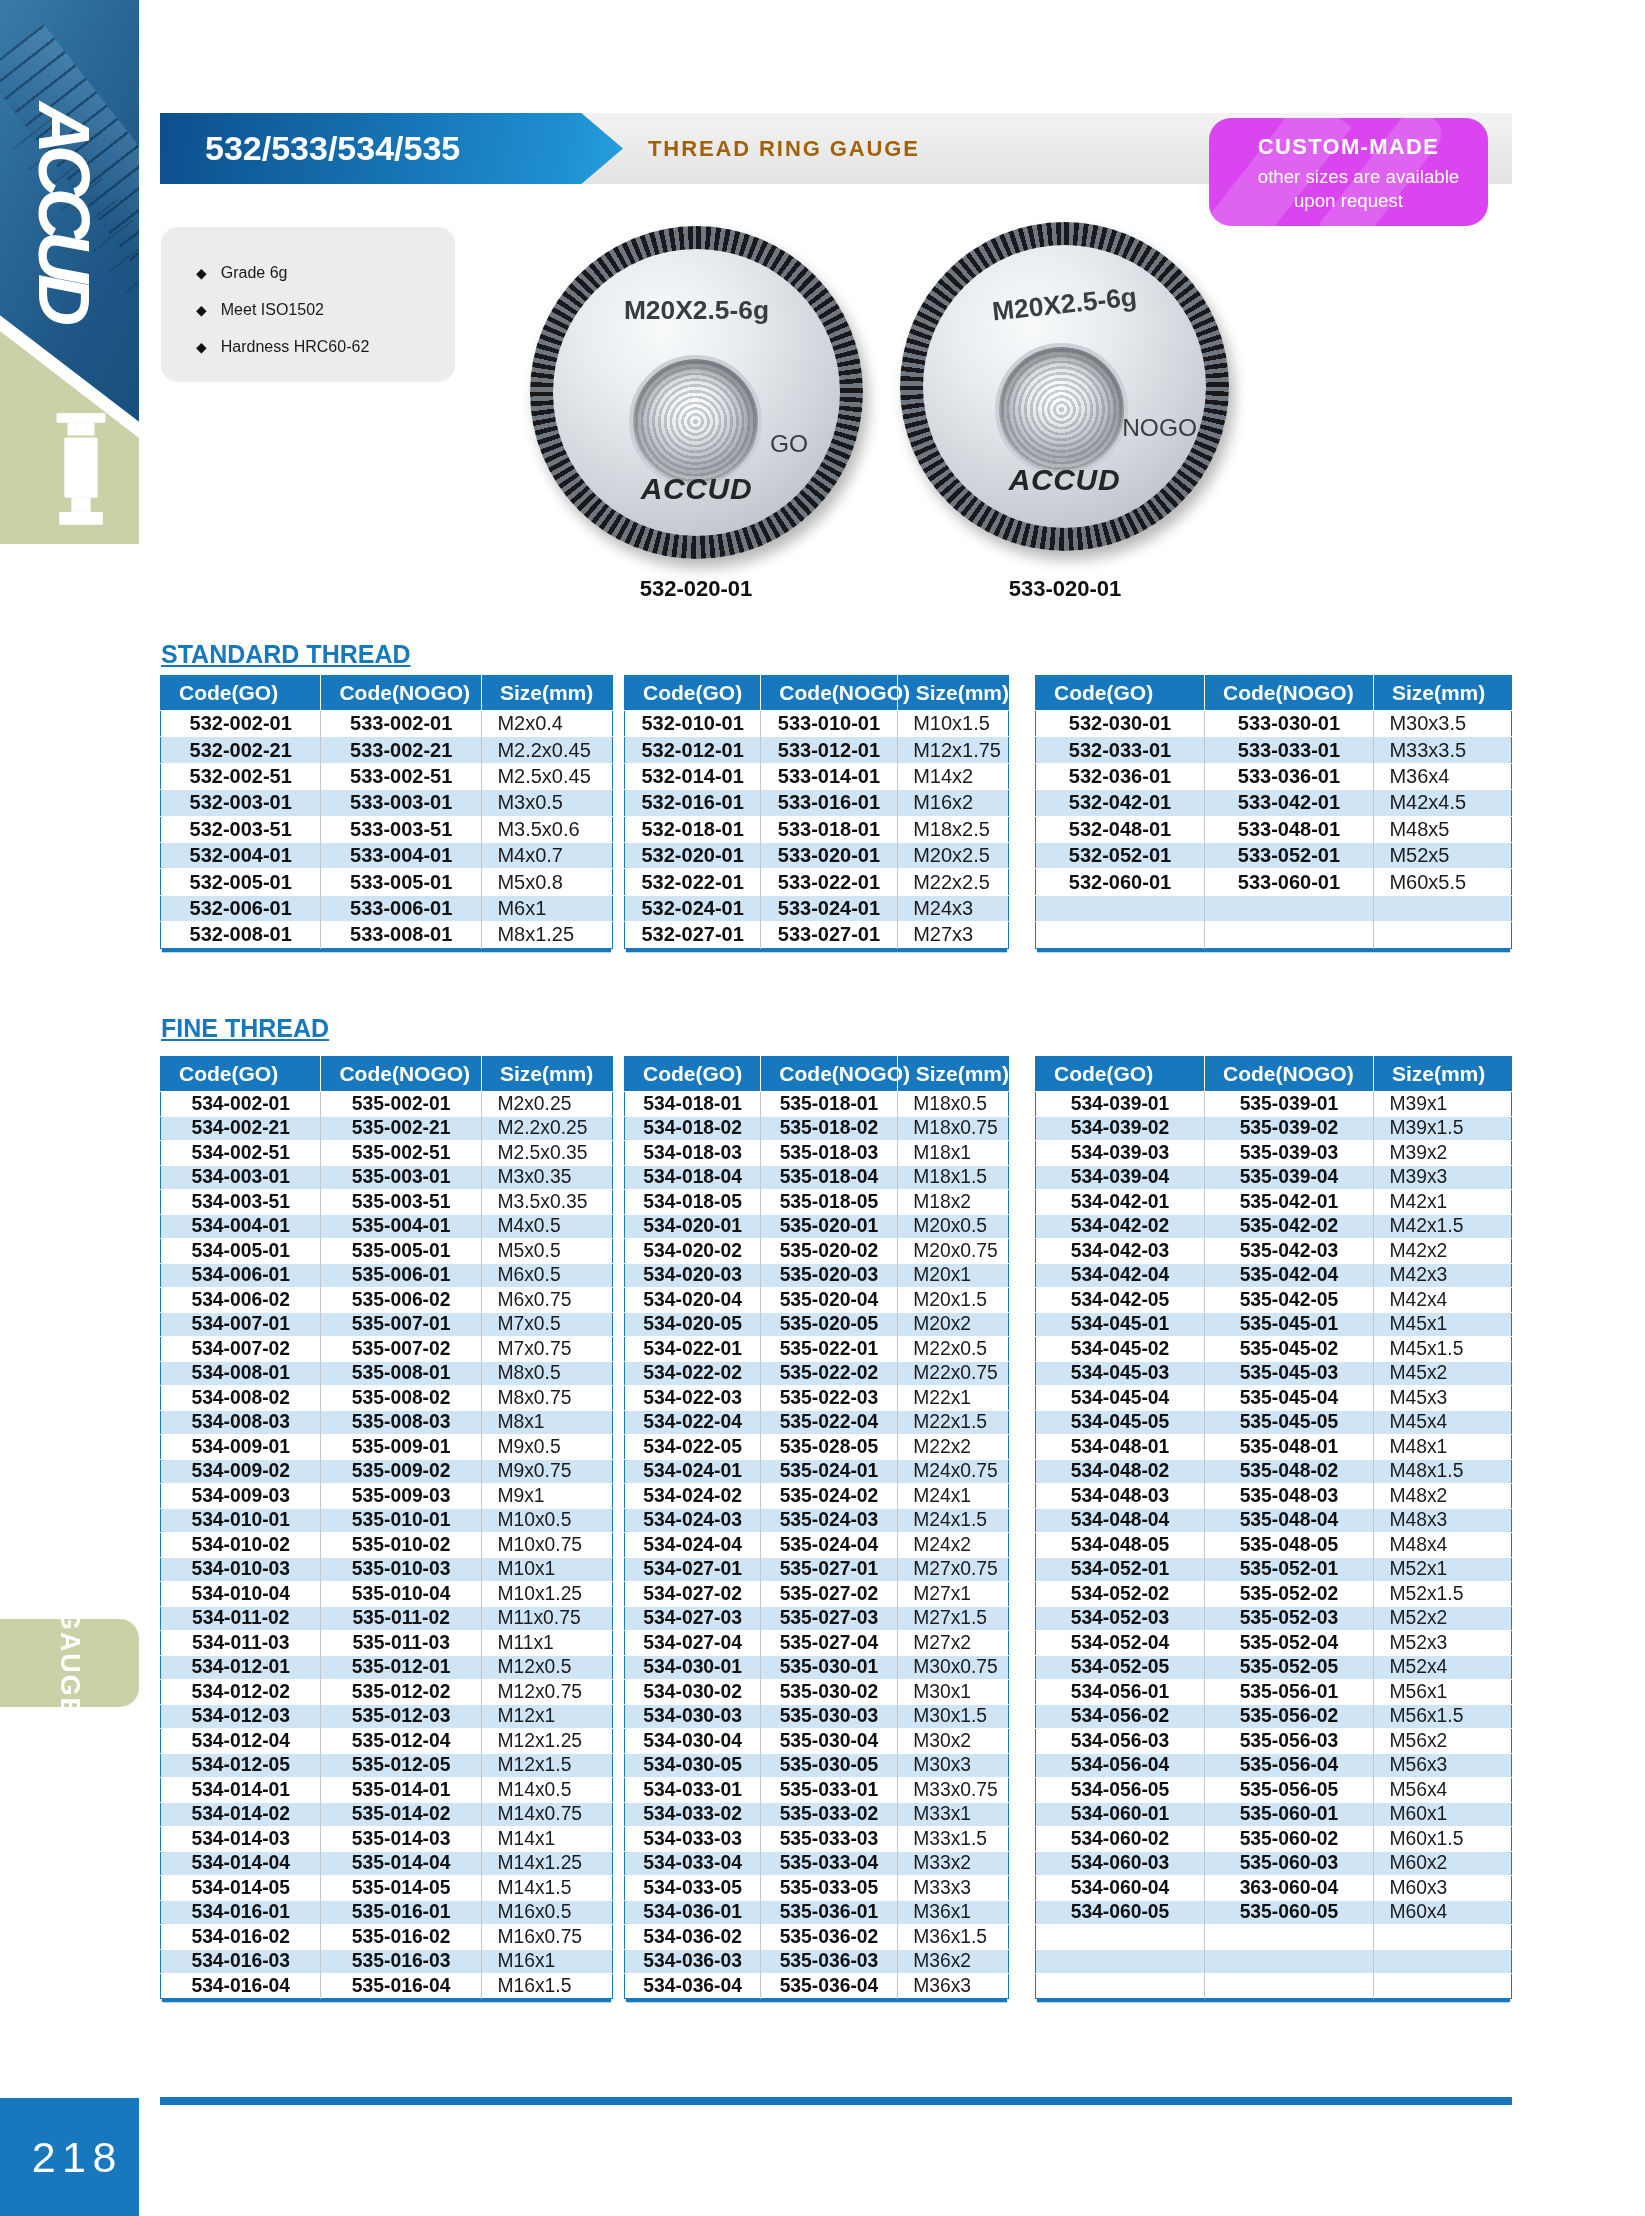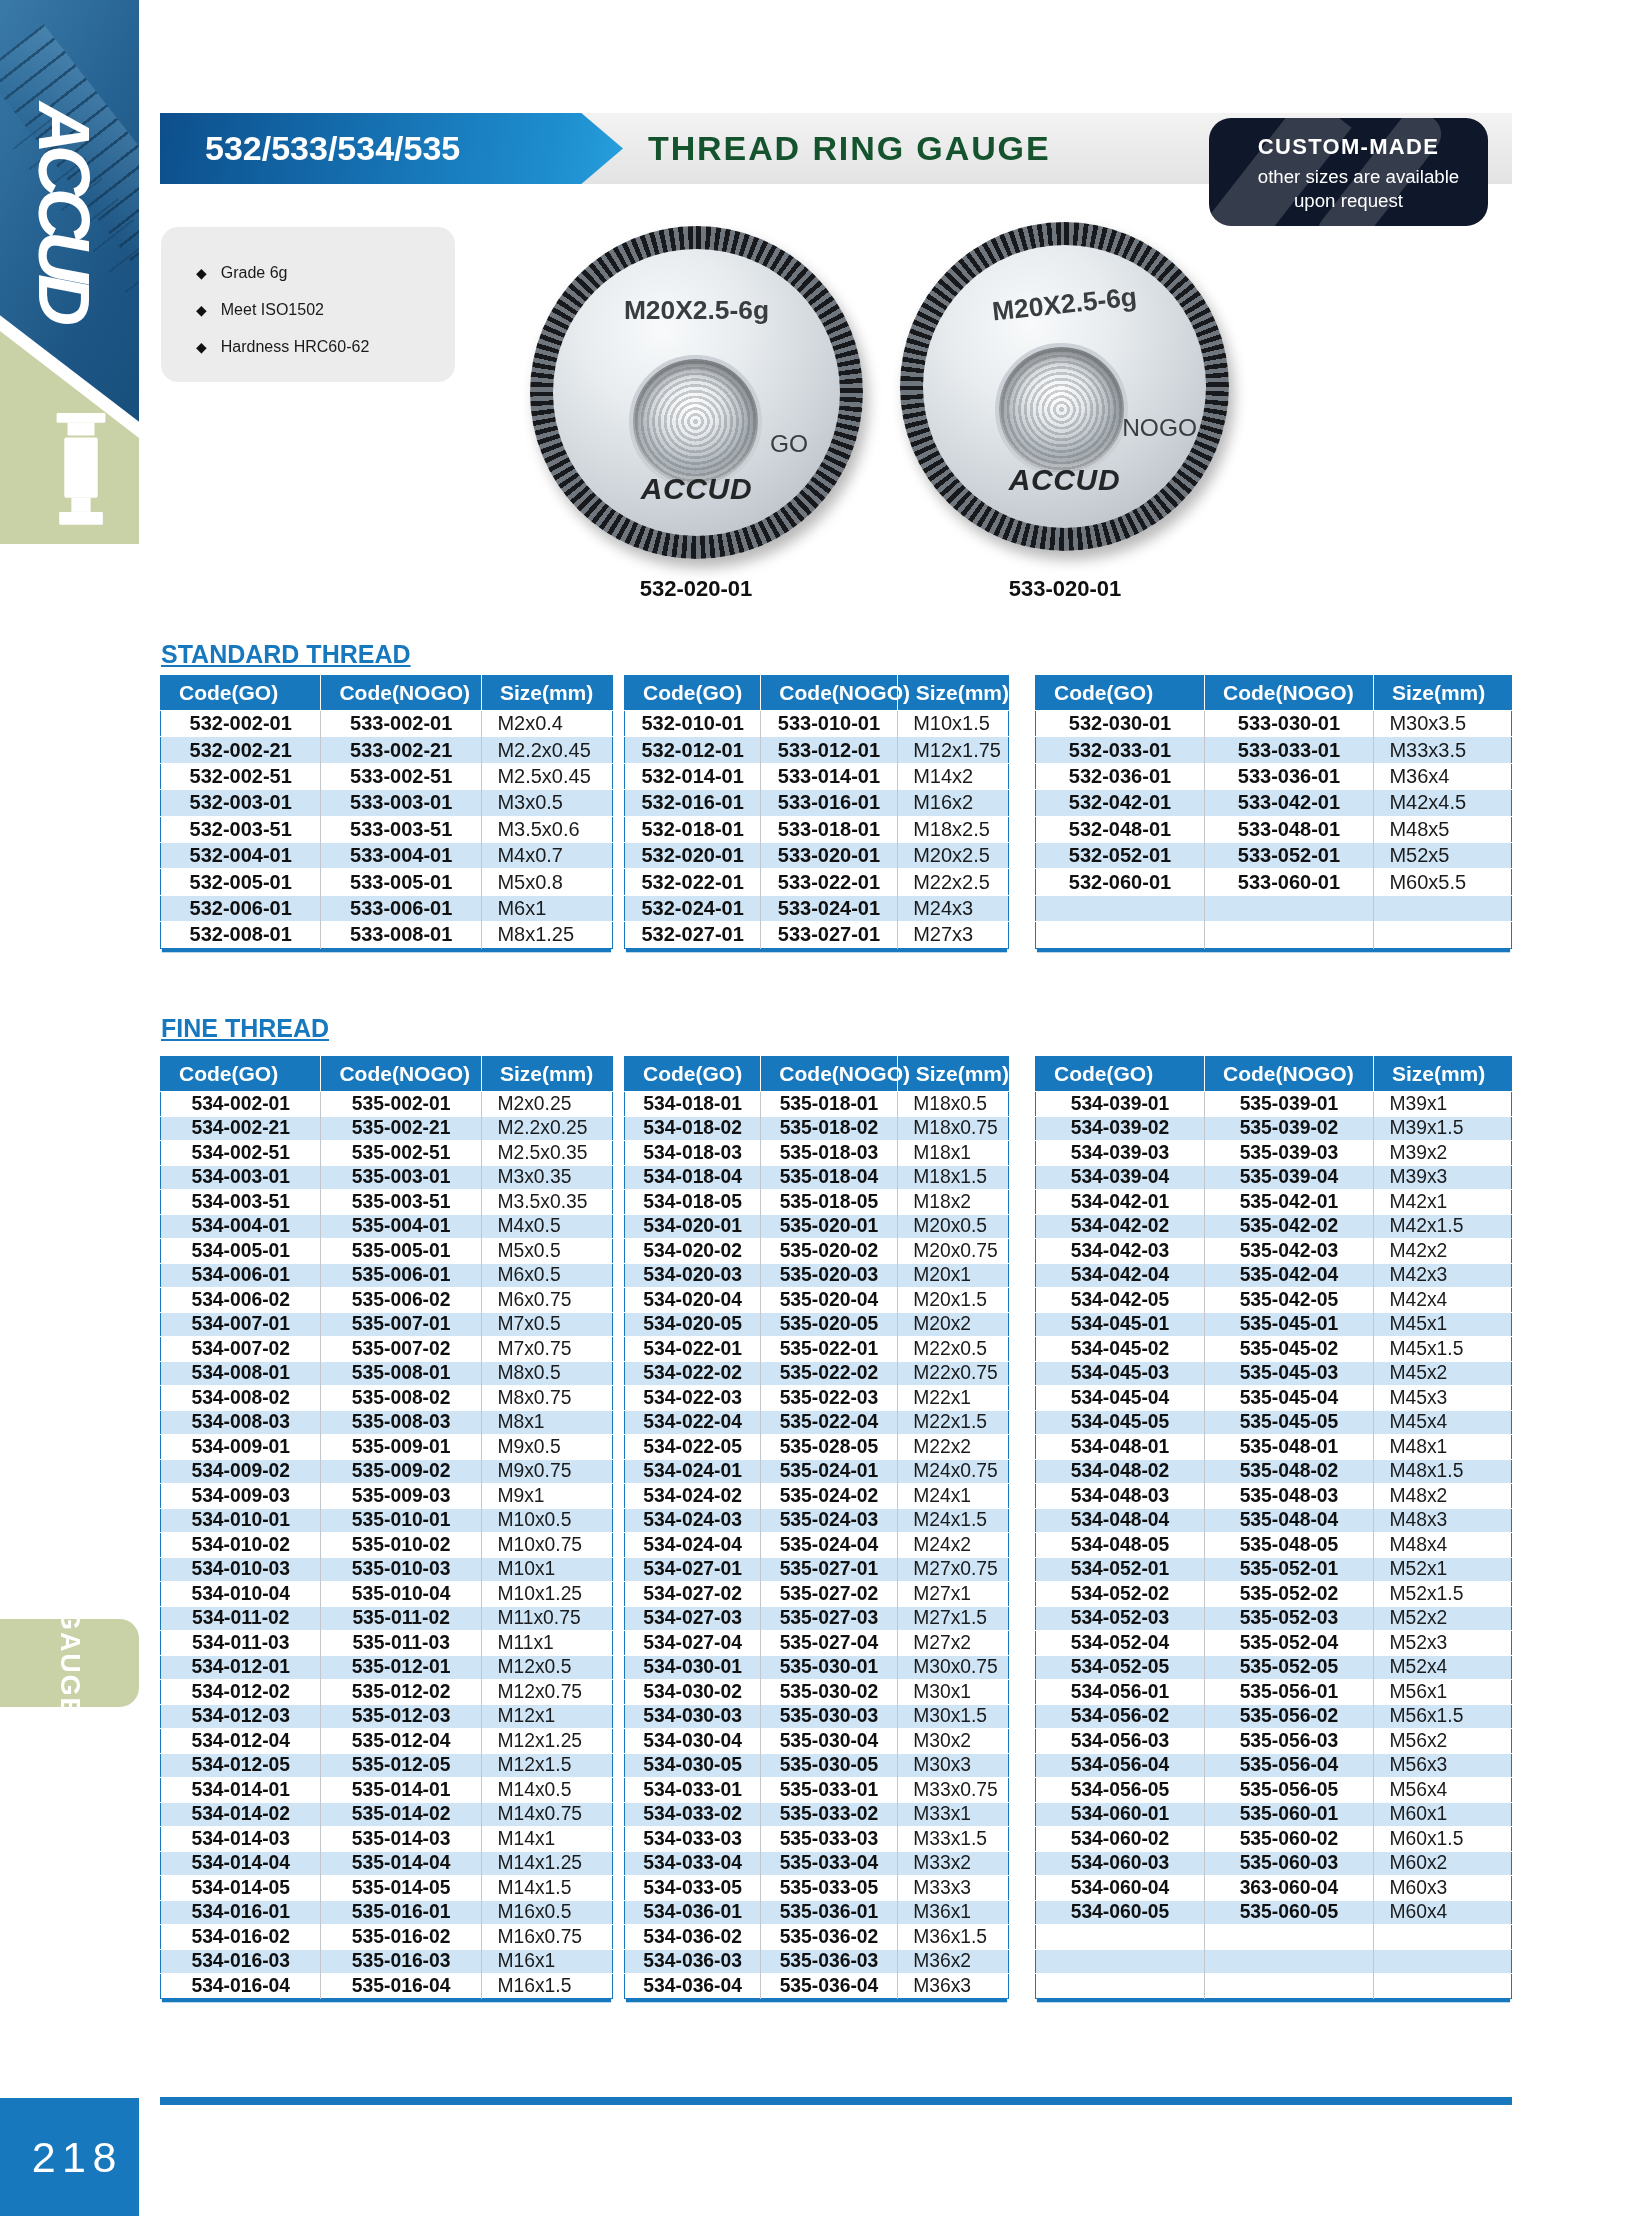--- a/index.html
+++ b/index.html
@@ -37,25 +37,25 @@
 
   
   .band { position:absolute; left:160px; top:113px; width:1352px; height:71px;
     background:linear-gradient(180deg,#f3f3f3,#e3e3e3); }
   .arrow { position:absolute; left:160px; top:113px; width:463px; height:71px;
     background:linear-gradient(100deg,#0d4f8c 0%, #156fb0 45%, #1e8ecf 85%, #27a0dc 100%);
     clip-path:polygon(0 0, 91% 0, 100% 50%, 91% 100%, 0 100%); }
   .models { position:absolute; left:205px; top:113px; height:71px; line-height:71px;
     color:#ffffff; font-size:34px; font-weight:bold; }
   .page-title { position:absolute; left:648px; top:113px; height:71px; line-height:71px;
-    color:#14532d; font-size:34px; font-weight:bold; letter-spacing:1.9px; }
+    color:#a16207; font-size:22px; font-weight:bold; letter-spacing:1.9px; }
 
   
   .badge { position:absolute; left:1209px; top:118px; width:279px; height:108px;
-    background:#0f172a; border-radius:22px; color:#ffffff; text-align:center; overflow:hidden; }
+    background:#d946ef; border-radius:22px; color:#ffffff; text-align:center; overflow:hidden; }
   .badge .wm1, .badge .wm2 { position:absolute; background:rgba(255,255,255,.16); }
   .badge .wm1 { width:58px; height:168px; left:39px; top:-26px; transform:rotate(38deg); }
   .badge .wm2 { width:45px; height:168px; left:148px; top:-19.3px; transform:rotate(38deg); border-radius:19.3px; }
   .badge-title { position:relative; margin-top:15.5px; font-size:22px; font-weight:bold; letter-spacing:1.3px; }
   .badge-line { position:relative; font-size:18.7px; line-height:24px; }
   .badge-line.first { margin-top:5.2px;padding-left:20px; }
 
   
   .features { position:absolute; left:161px; top:227px; width:294px; height:155px;
     background:#ececec; border-radius:17px; padding:27px 0 0 35px; }

